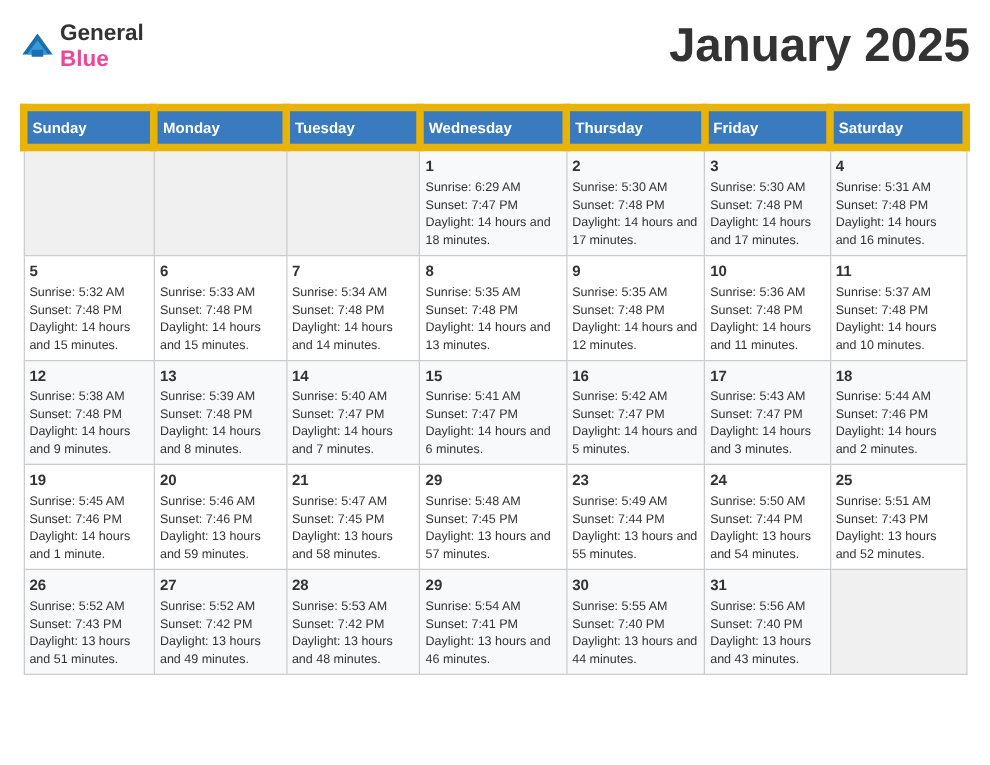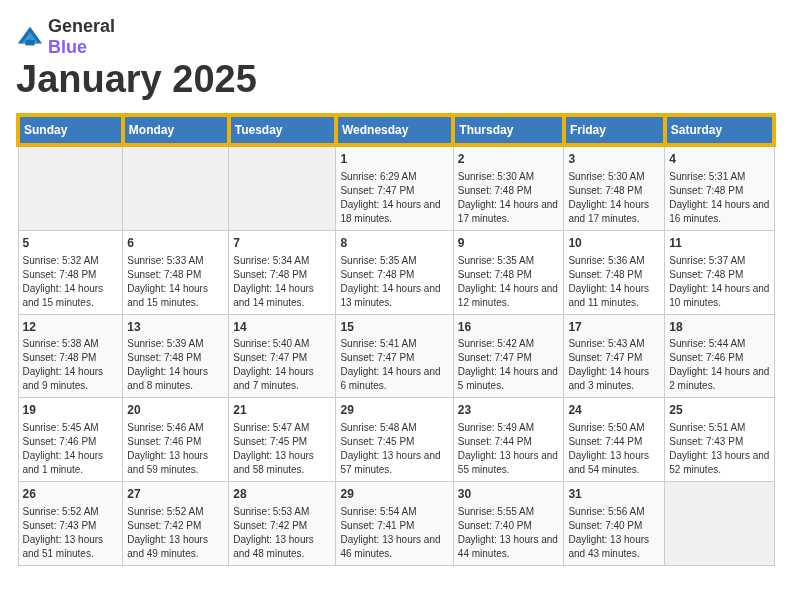--- a/index.html
+++ b/index.html
@@ -7,37 +7,36 @@
       font-family: Arial, sans-serif;
       background: #fff;
       width: 792px;
       min-height: 612px;
       padding: 16px;
     }
     .header {
       display: flex;
       justify-content: space-between;
       align-items: flex-start;
-      margin-bottom: 12px;
-      flex-direction: column;
+      margin-bottom: 24px;
     }
     .logo {
       display: flex;
       align-items: center;
       gap: 4px;
     }
     .logo-text-general {
       font-size: 18px;
       font-weight: bold;
       color: #333;
     }
     .logo-text-blue {
       font-size: 18px;
       font-weight: bold;
-      color: #8b5cf6;
+      color: #ec4899;
     }
     .logo-icon {
       width: 28px;
       height: 28px;
     }
     .title-block {
       text-align: right;
     }
     .month-title {
       font-size: 38px;
@@ -55,21 +54,21 @@
     }
     thead tr {
       background-color: #3a7abf;
       color: #fff;
     }
     thead th {
       padding: 6px 4px;
       text-align: left;
       font-size: 12px;
       font-weight: bold;
-      border: 4px solid #eab308;
+      border: 6px solid #eab308;
     }
     tbody tr {
       vertical-align: top;
     }
     tbody td {
       border: 1px solid #ccc;
       padding: 4px 4px;
       min-height: 70px;
       background: #fff;
       color: #333;

